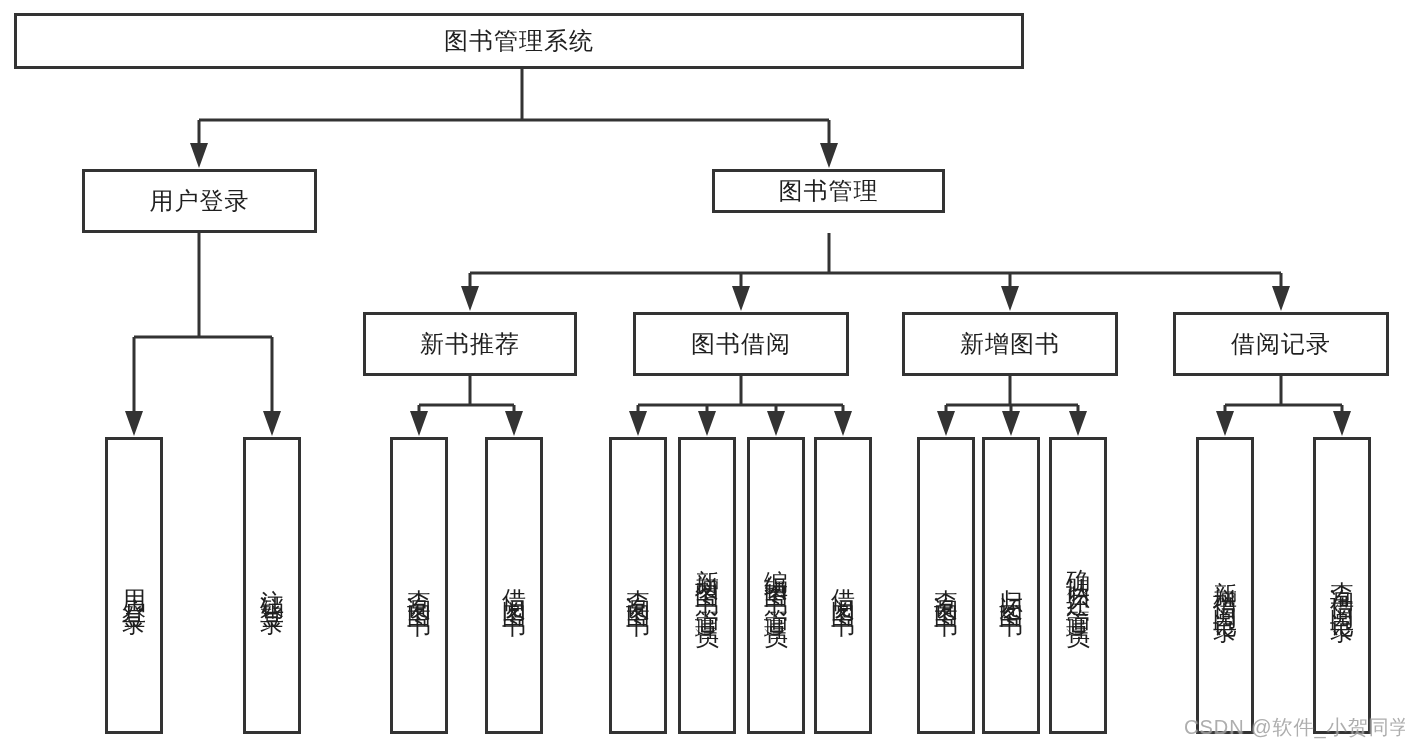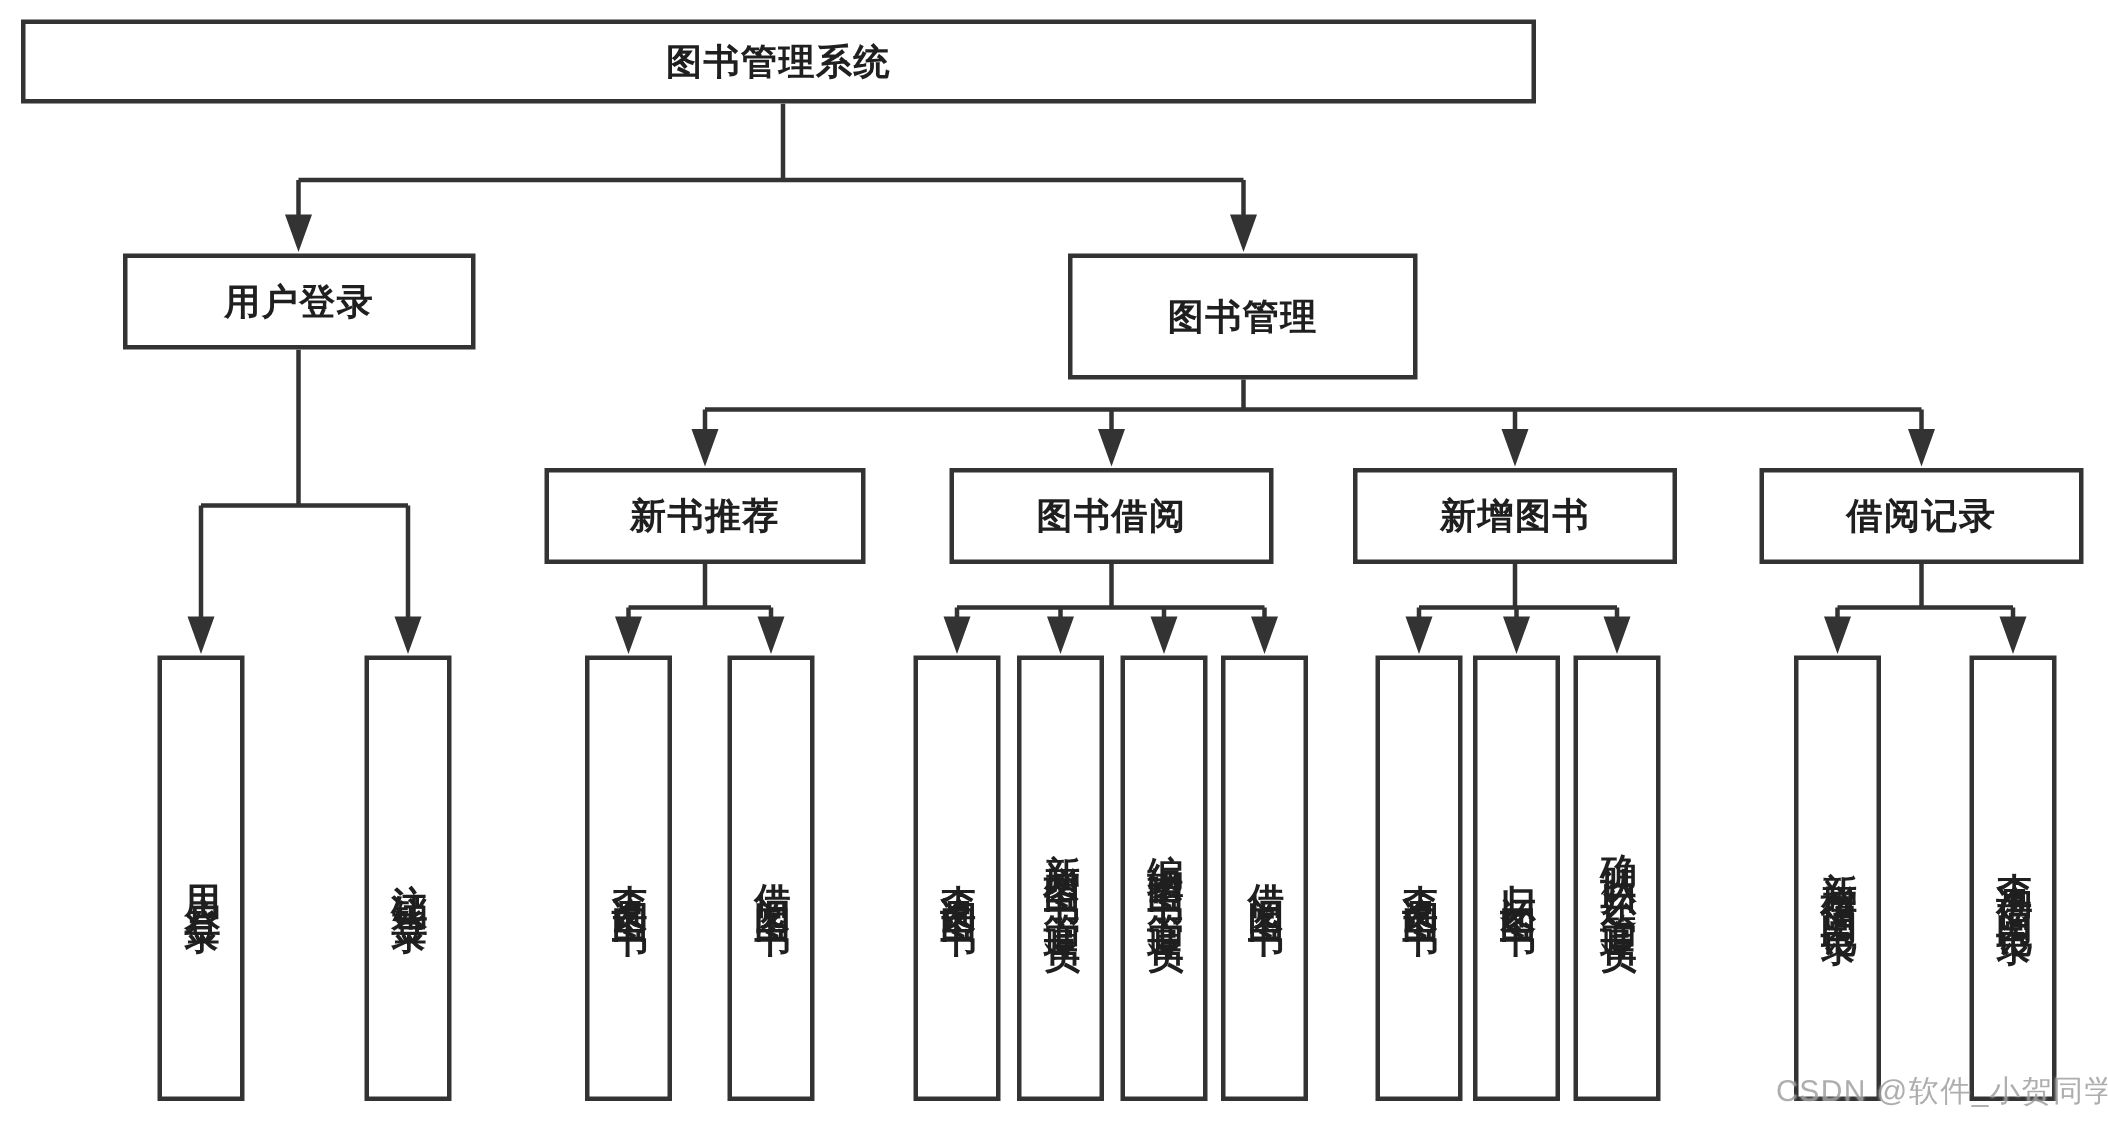--- a/index.html
+++ b/index.html
@@ -4,21 +4,21 @@
 <style>
   html,body{margin:0;padding:0;background:#fff;}
   .canvas{
     position:relative;width:1405px;height:747px;background:#ffffff;
     font-family:"Liberation Sans",sans-serif;color:#1f1f1f;overflow:hidden;
   }
   .wires{position:absolute;left:0;top:0;width:1405px;height:747px;}
   .box{
     position:absolute;box-sizing:border-box;background:#ffffff;
     border:3px solid #333333;display:flex;align-items:center;justify-content:center;
-    font-size:24px;letter-spacing:1px;white-space:nowrap;font-weight:bold;
+    font-size:24px;letter-spacing:1px;white-space:nowrap;
   }
   .leaf{top:437px;width:58px;height:297px;}
   .leaf .vtext{
     writing-mode:vertical-rl;text-orientation:mixed;letter-spacing:8px;line-height:1;
   }
   .watermark{
     position:absolute;left:1184px;top:714px;font-size:20px;color:#a0a0a0;
     letter-spacing:1px;opacity:.85;text-shadow:0 0 2px #ffffff;white-space:nowrap;
   }
 </style>
@@ -48,21 +48,21 @@
     </g>
   </svg>
 
   <div class="box" style="left:14px;top:13px;width:1010px;height:56px">
     <span>图书管理系统</span>
   </div>
 
   <div class="box" style="left:82px;top:169px;width:235px;height:64px">
     <span>用户登录</span>
   </div>
-  <div class="box" style="left:712px;top:169px;width:233px;height:84px">
+  <div class="box" style="left:712px;top:169px;width:233px;height:44px">
     <span>图书管理</span>
   </div>
 
   <div class="box" style="left:633px;top:312px;width:216px;height:64px">
     <span>图书借阅</span>
   </div>
   <div class="box" style="left:363px;top:312px;width:214px;height:64px">
     <span>新书推荐</span>
   </div>
   <div class="box" style="left:902px;top:312px;width:216px;height:64px">

